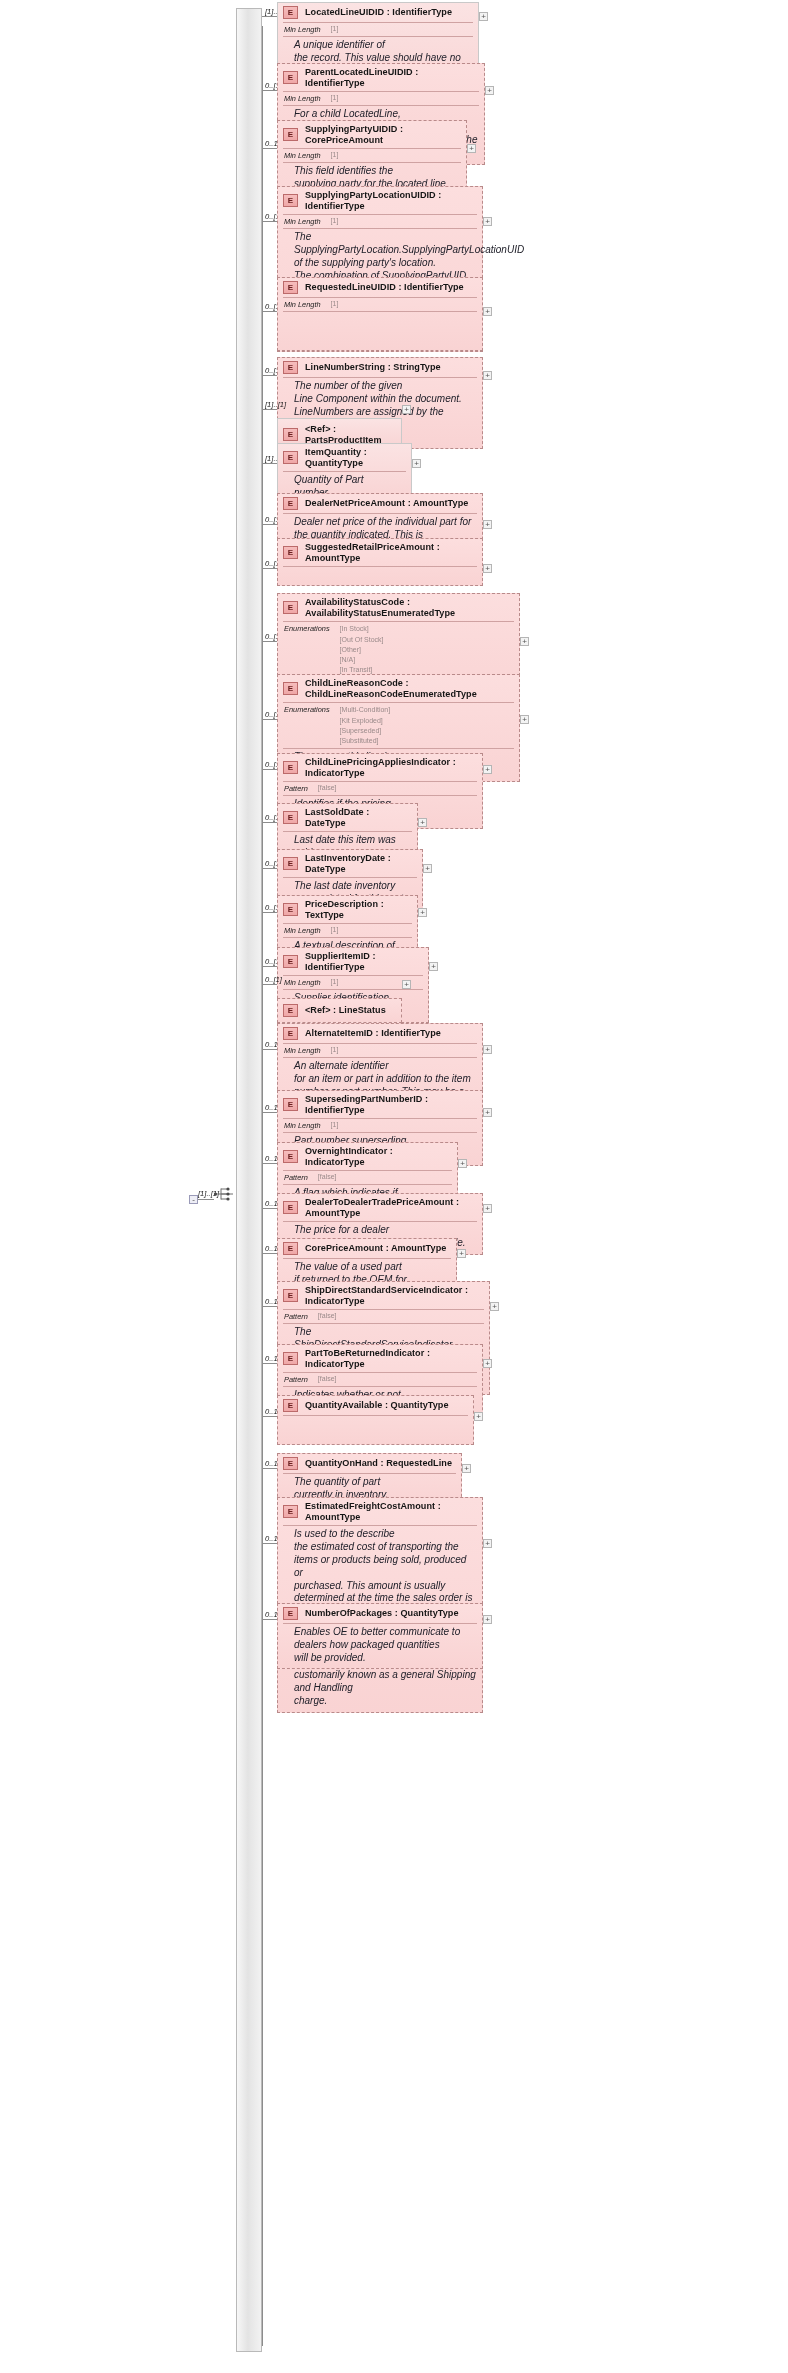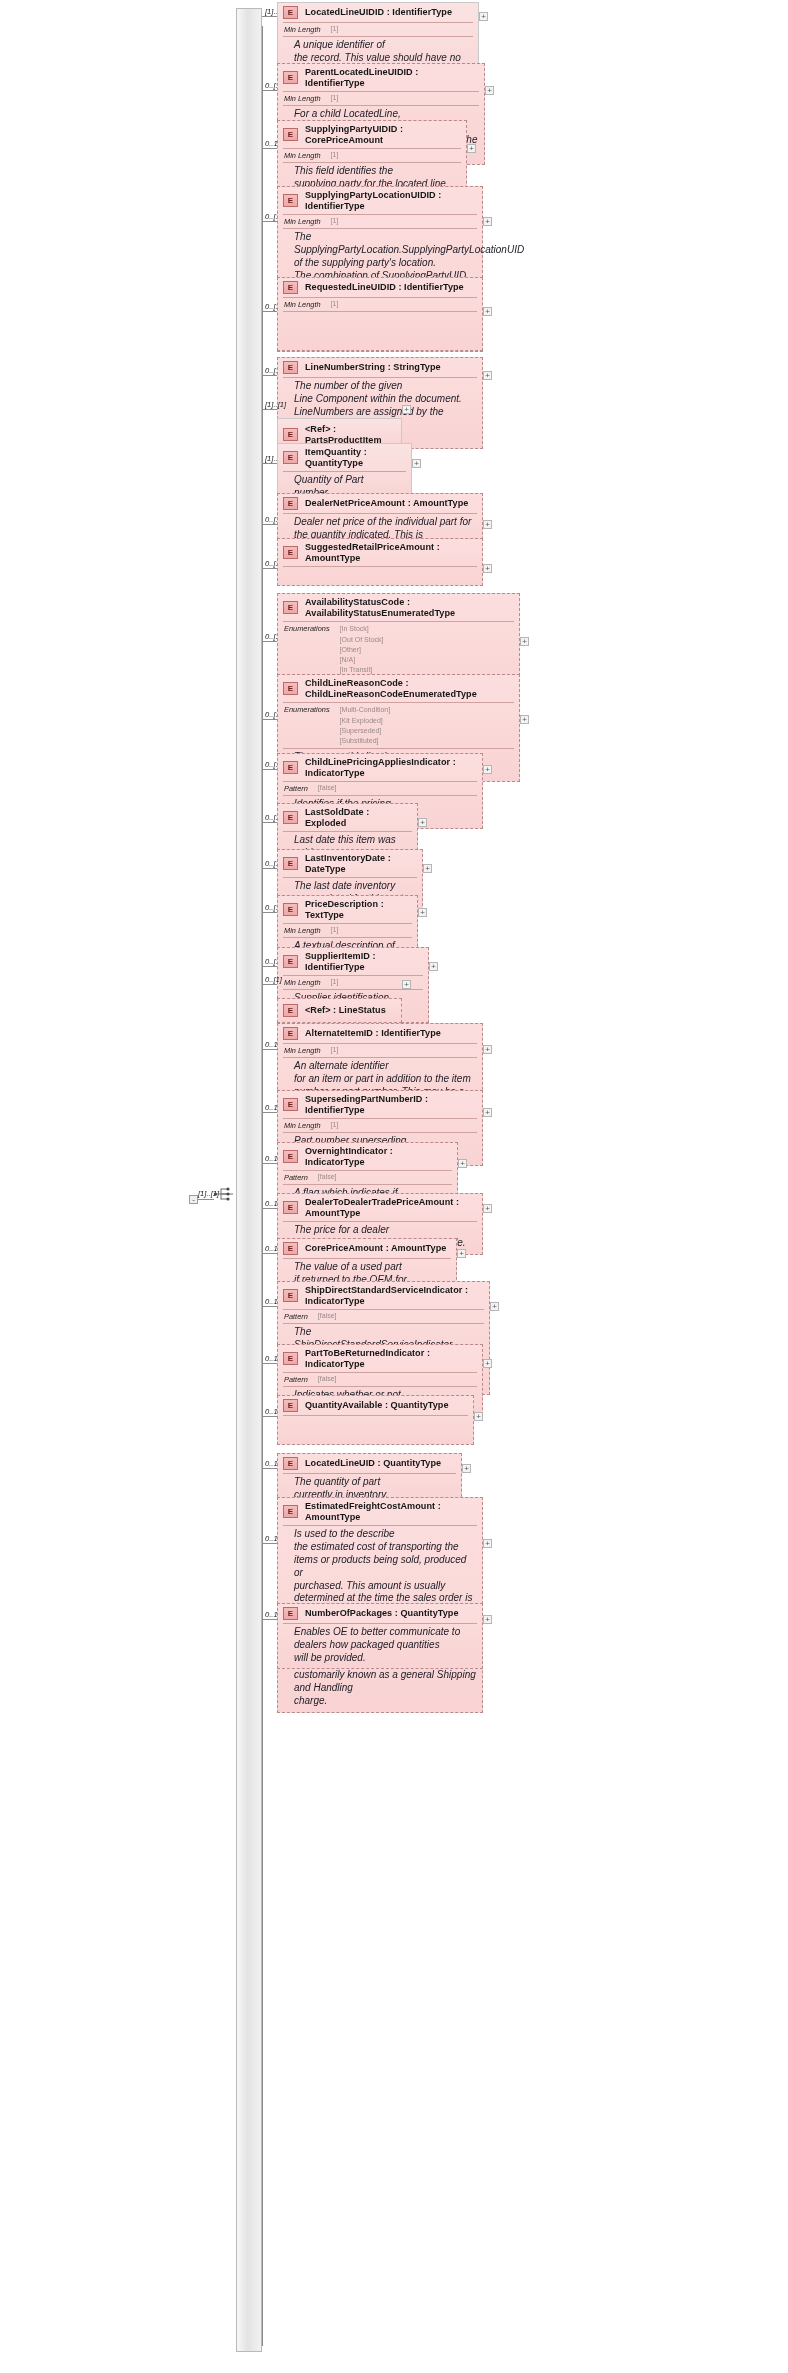--- a/index.html
+++ b/index.html
@@ -388,21 +388,21 @@
         <div class="sep"></div>
         <div class="desc">Identifies if the pricing
 of the child line(s) applies.</div>
       </div>
       <div class="expand-box" style="left: 483px; top: 765px;">+</div>
       <div class="stub" style="left: 262px; top: 822px; width: 15px;"></div>
       <div class="card" style="left: 265px; top: 813px;">0..[1]</div>
       <div class="el optional" style="top: 803px; width: 141px; min-height: 40px;">
         <div class="hdr">
           <span class="e-badge">E</span>
-          <span class="name">LastSoldDate : Exploded</span>
+          <span class="name">LastSoldDate : DateType</span>
         </div>
         <div class="sep"></div>
         <div class="desc">Last date this item was
 sold.</div>
       </div>
       <div class="expand-box" style="left: 418px; top: 818px;">+</div>
       <div class="stub" style="left: 262px; top: 868px; width: 15px;"></div>
       <div class="card" style="left: 265px; top: 859px;">0..[1]</div>
       <div class="el optional" style="top: 849px; width: 146px; min-height: 40px;">
         <div class="hdr">
@@ -576,21 +576,21 @@
           <span class="name">QuantityAvailable : QuantityType</span>
         </div>
         <div class="sep"></div>
       </div>
       <div class="expand-box" style="left: 474px; top: 1412px;">+</div>
       <div class="stub" style="left: 262px; top: 1468px; width: 15px;"></div>
       <div class="card" style="left: 265px; top: 1459px;">0..1</div>
       <div class="el optional" style="top: 1453px; width: 185px; min-height: 36px;">
         <div class="hdr">
           <span class="e-badge">E</span>
-          <span class="name">LocatedLineUID : QuantityType</span>
+          <span class="name">QuantityOnHand : RequestedLine</span>
         </div>
         <div class="sep"></div>
         <div class="desc">The quantity of part
 currently in inventory.</div>
       </div>
       <div class="expand-box" style="left: 462px; top: 1464px;">+</div>
       <div class="stub" style="left: 262px; top: 1543px; width: 15px;"></div>
       <div class="card" style="left: 265px; top: 1534px;">0..1</div>
       <div class="el optional" style="top: 1497px; width: 206px; min-height: 100px;">
         <div class="hdr">

